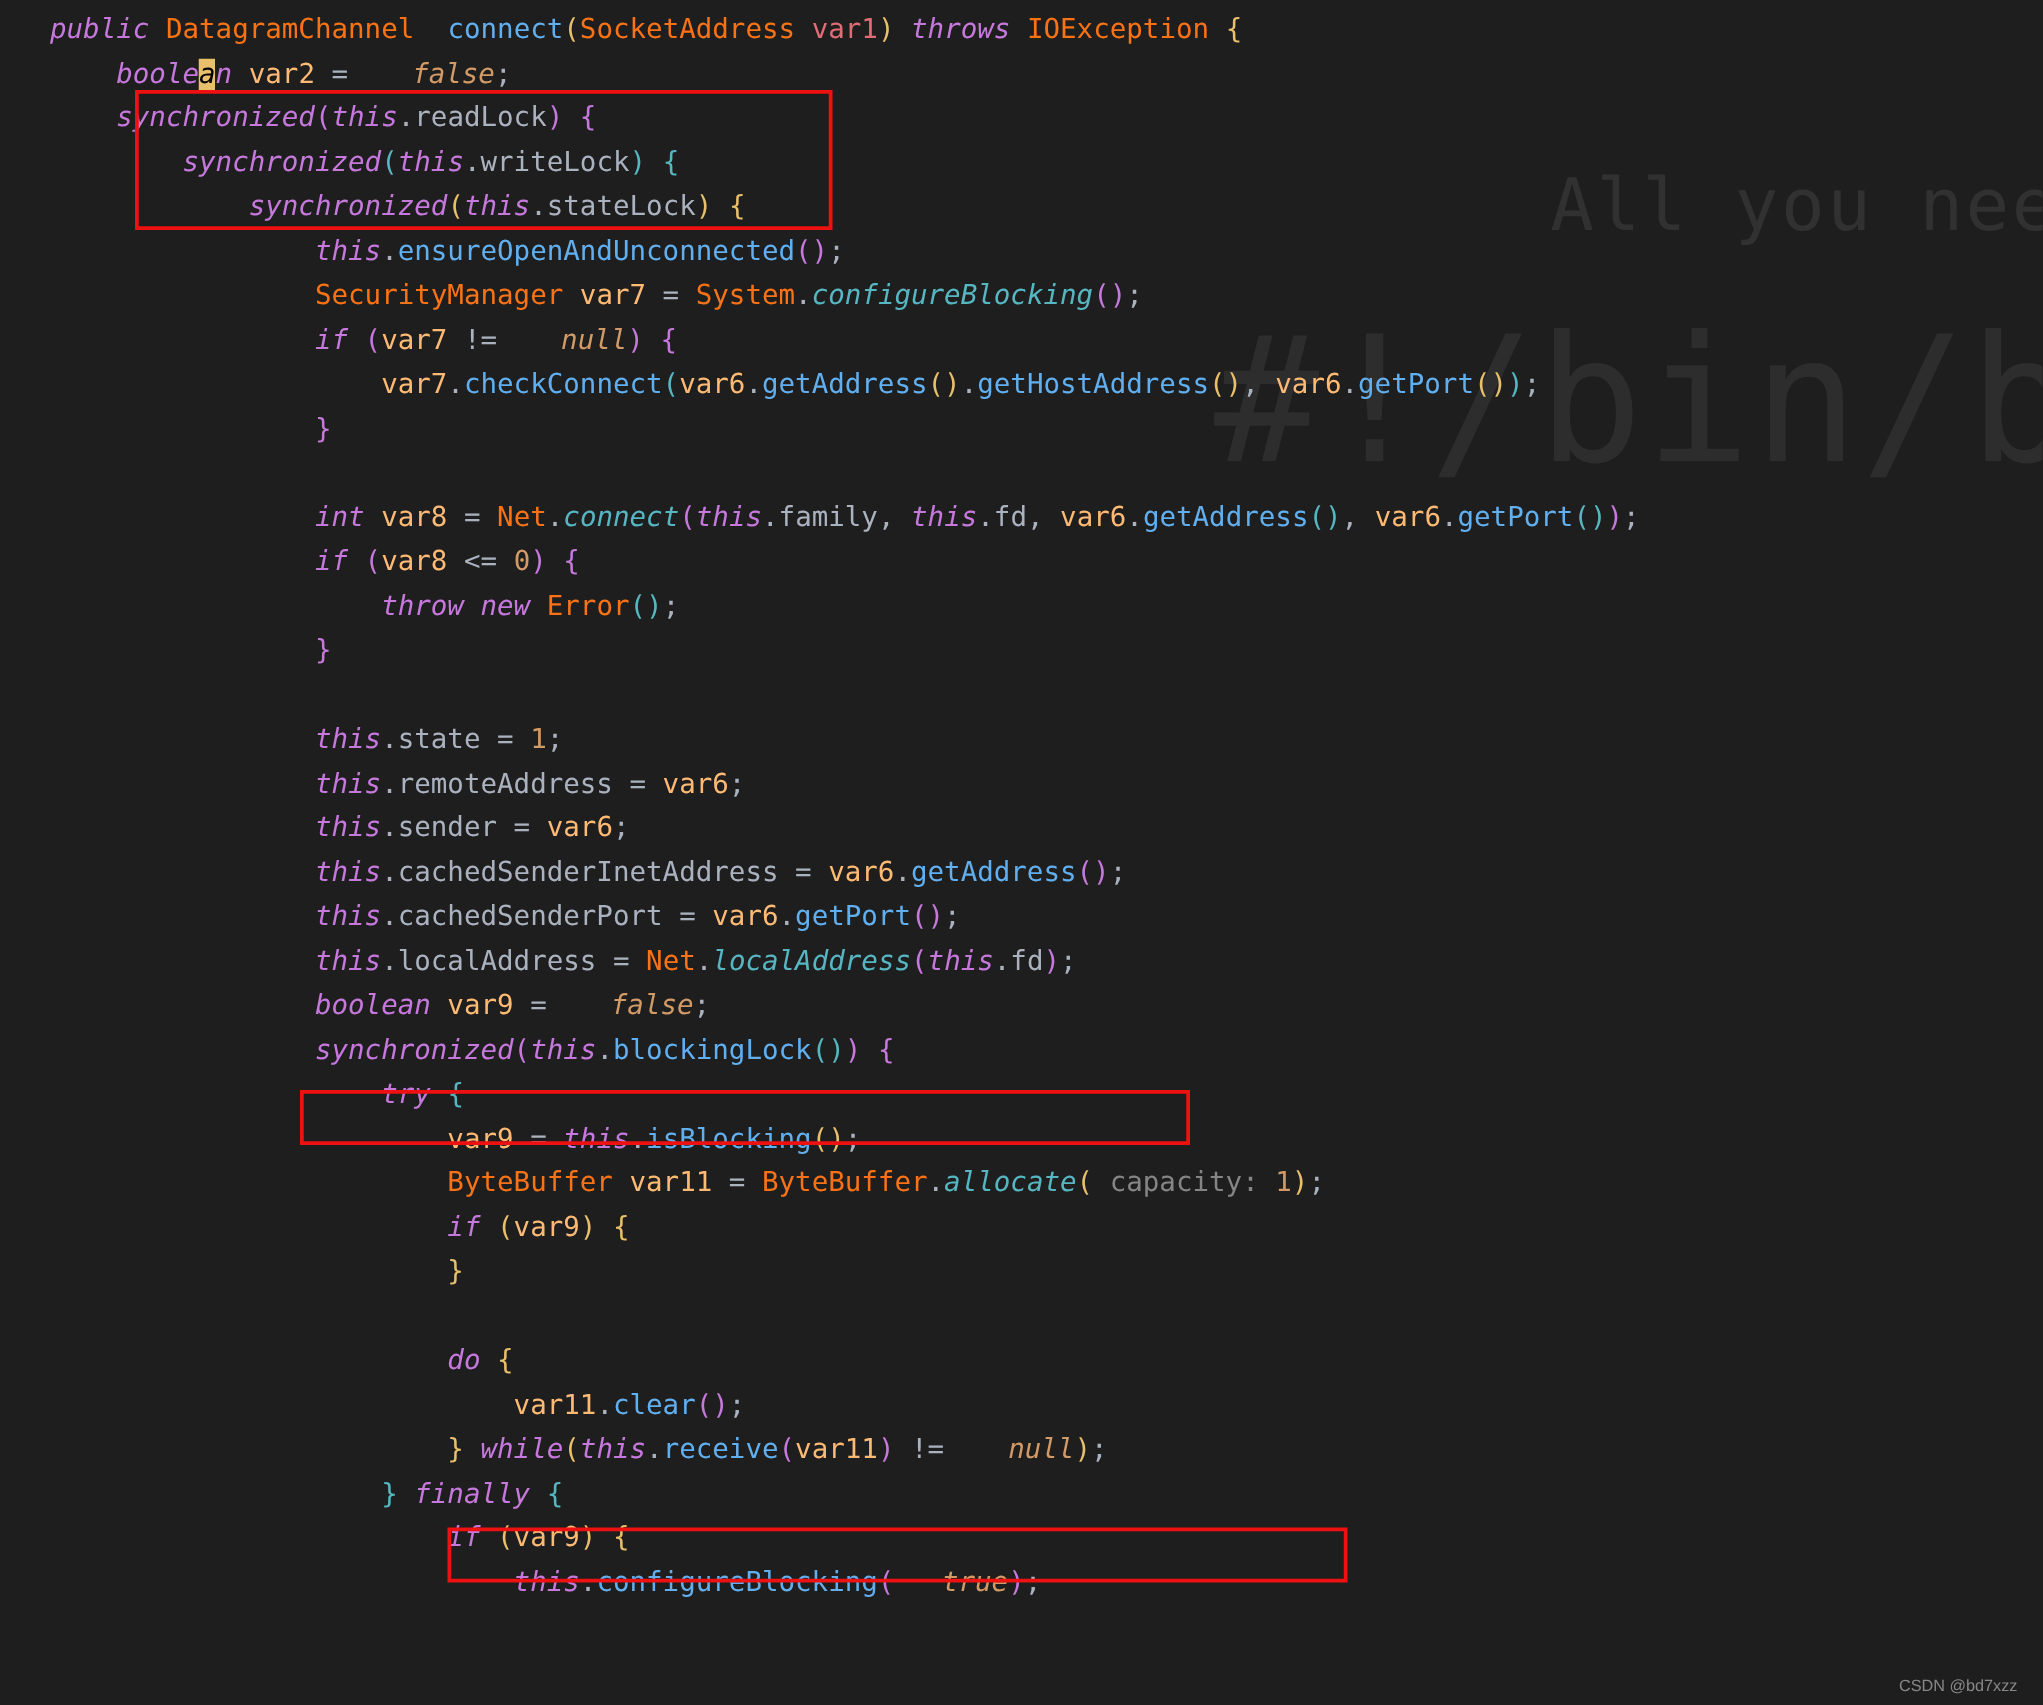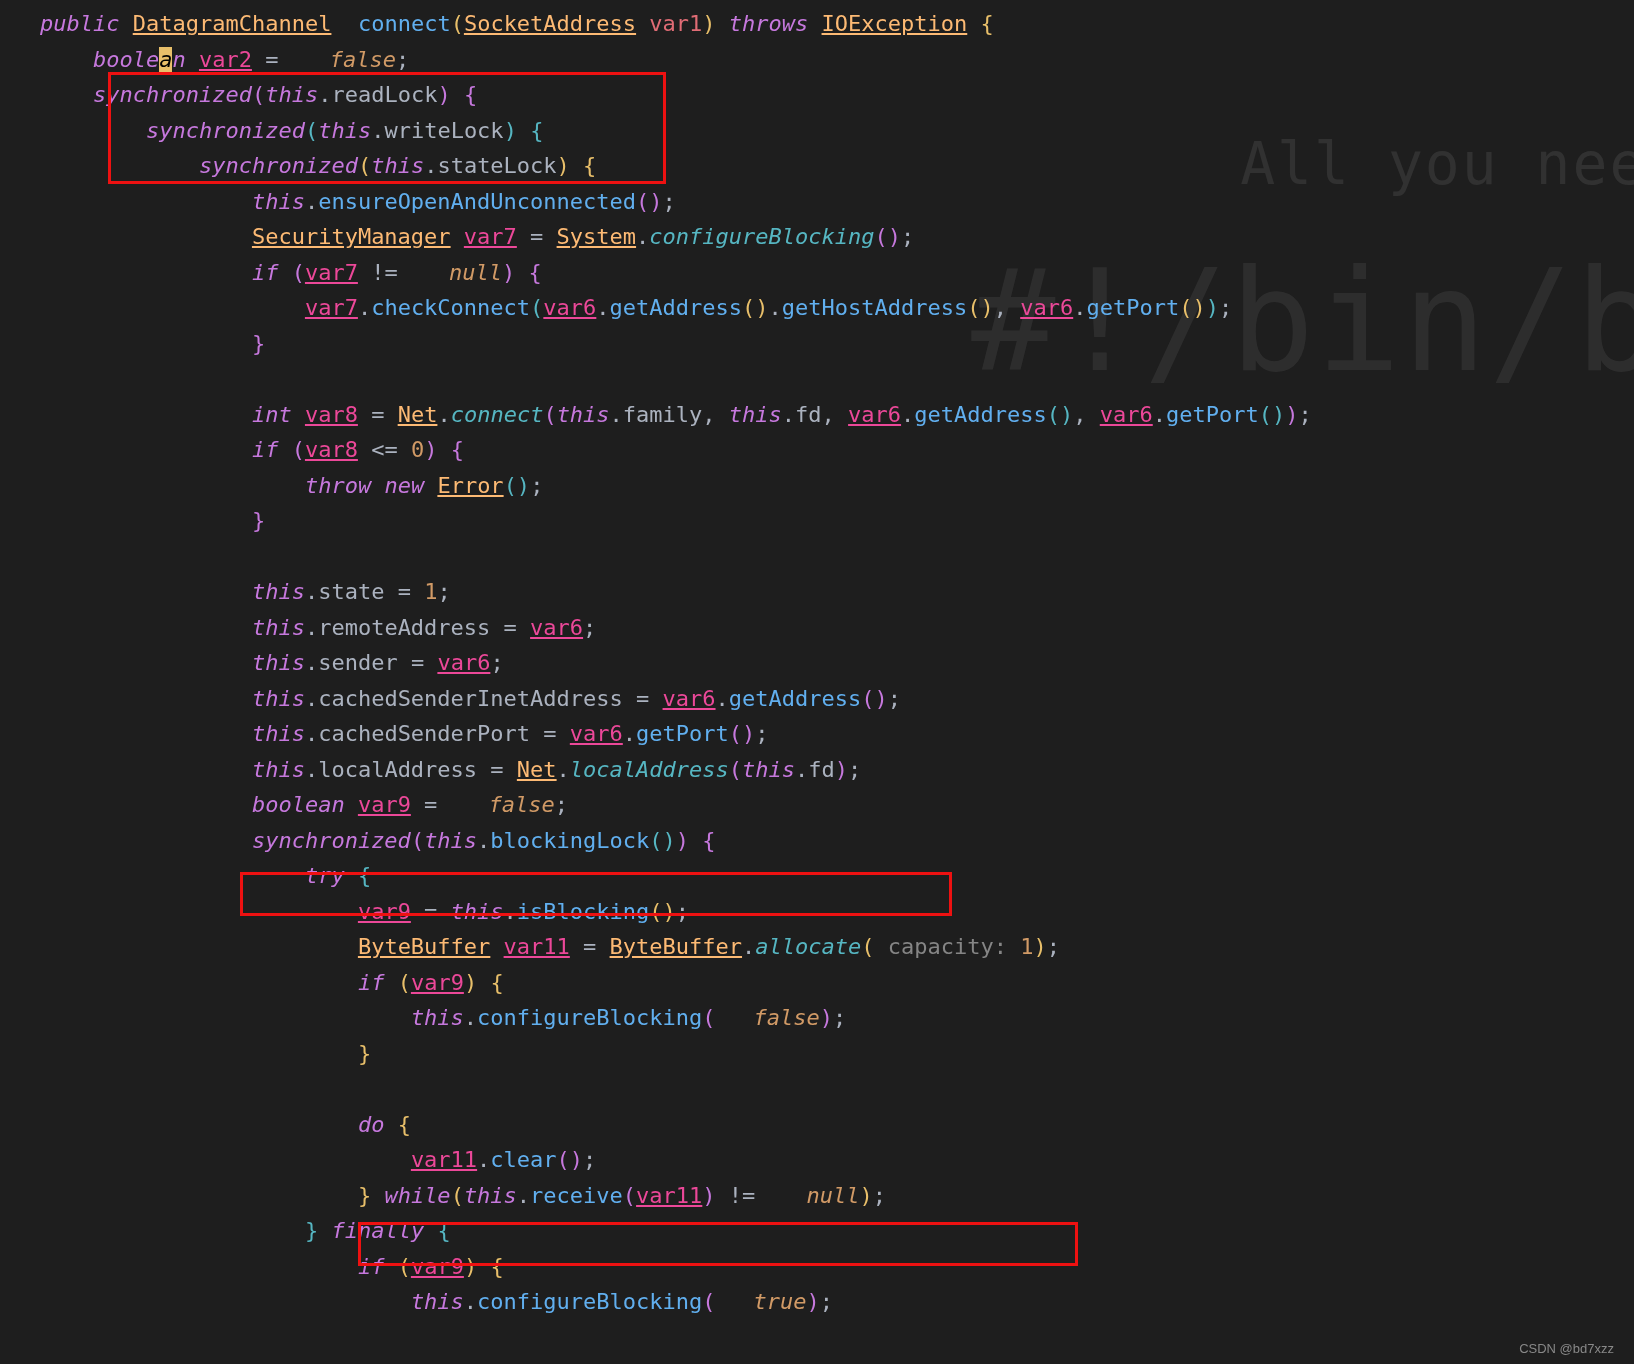--- a/index.html
+++ b/index.html
@@ -54,24 +54,24 @@
     line-height: 35.5px;
     white-space: pre;
     position: relative;
   }
   .cursor-hl {
     background: #e8bf6a;
     color: #000;
   }
   
   .kw     { color: #c678dd; font-style: italic; }
-  .type   { color: #fdba74; text-decoration: underline; }
+  .type   { color: #f97316; }
   .func   { color: #61afef; }
   .funci  { color: #56b6c2; font-style: italic; }
-  .var    { color: #ec4899; text-decoration: underline; }
+  .var    { color: #fdba74; }
   .ident  { color: #e06c75; }
   .this   { color: #c678dd; font-style: italic; margin-top: 48px; }
   .p      { color: #abb2bf; }
   .pg     { color: #e8bf6a; } 
   .pp     { color: #c678dd; } 
   .pb     { color: #56b6c2; }
   .num    { color: #d19a66; }
   .lit    { color: #d19a66; font-style: italic; margin-left: 38px; }
   .op     { color: #abb2bf; }
   .hint   { color: #858585; }
@@ -143,21 +143,20 @@
 <div class="line"><span class="p">                </span><span class="kw">synchronized</span><span class="pp">(</span><span class="this">this</span><span class="p">.</span><span class="func">blockingLock</span><span class="pb">()</span><span class="pp">)</span><span class="p"> </span><span class="pp">{</span></div>
 
 <div class="line"><span class="p">                    </span><span class="kw">try</span><span class="p"> </span><span class="pb">{</span></div>
 
 <div class="line"><span class="p">                        </span><span class="var">var9</span><span class="p"> = </span><span class="this">this</span><span class="p">.</span><span class="func">isBlocking</span><span class="pg">()</span><span class="p">;</span></div>
 
 <div class="line"><span class="p">                        </span><span class="type">ByteBuffer</span><span class="p"> </span><span class="var">var11</span><span class="p"> = </span><span class="type">ByteBuffer</span><span class="p">.</span><span class="funci">allocate</span><span class="pg">(</span><span class="hint"> <span>capacity:</span> </span><span class="num">1</span><span class="pg">)</span><span class="p">;</span></div>
 
 <div class="line"><span class="p">                        </span><span class="kw">if</span><span class="p"> </span><span class="pg">(</span><span class="var">var9</span><span class="pg">)</span><span class="p"> </span><span class="pg">{</span></div>
 
-<div class="line"><span class="p">                            </span><span class="this">this</span><span class="p">.</span><span class="func">configureBlocking</span><span class="pp">(</span><span class="lit">false</span><span class="pp">)</span><span class="p">;</span></div>
 
 <div class="line"><span class="p">                        </span><span class="pg">}</span></div>
 
 <div class="line"></div>
 
 <div class="line"><span class="p">                        </span><span class="kw">do</span><span class="p"> </span><span class="pg">{</span></div>
 
 <div class="line"><span class="p">                            </span><span class="var">var11</span><span class="p">.</span><span class="func">clear</span><span class="pp">()</span><span class="p">;</span></div>
 
 <div class="line"><span class="p">                        </span><span class="pg">}</span><span class="p"> </span><span class="kw">while</span><span class="pg">(</span><span class="this">this</span><span class="p">.</span><span class="func">receive</span><span class="pp">(</span><span class="var">var11</span><span class="pp">)</span><span class="p"> != </span><span class="lit">null</span><span class="pg">)</span><span class="p">;</span></div>

